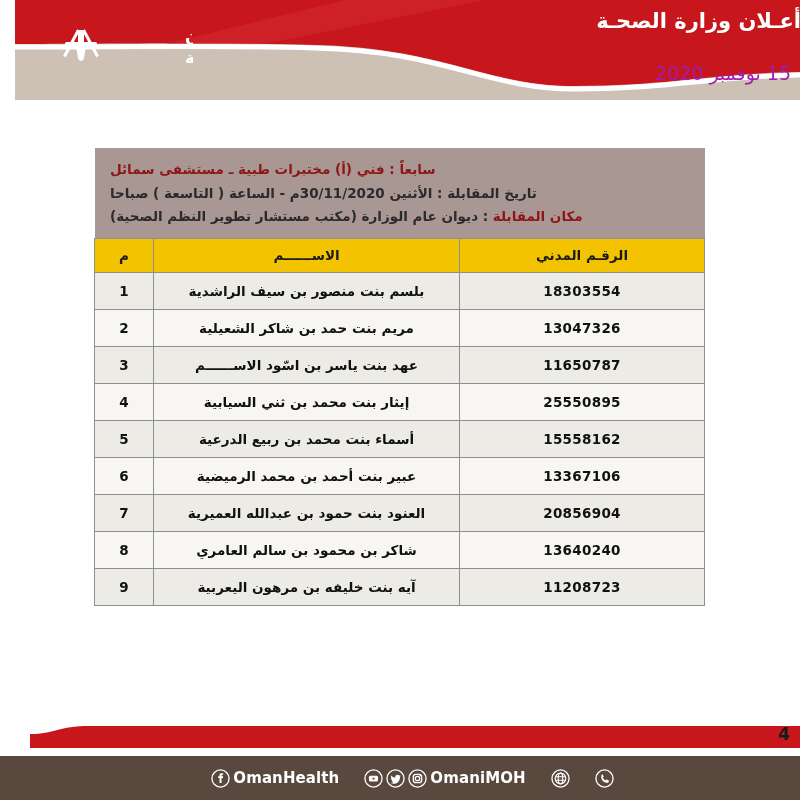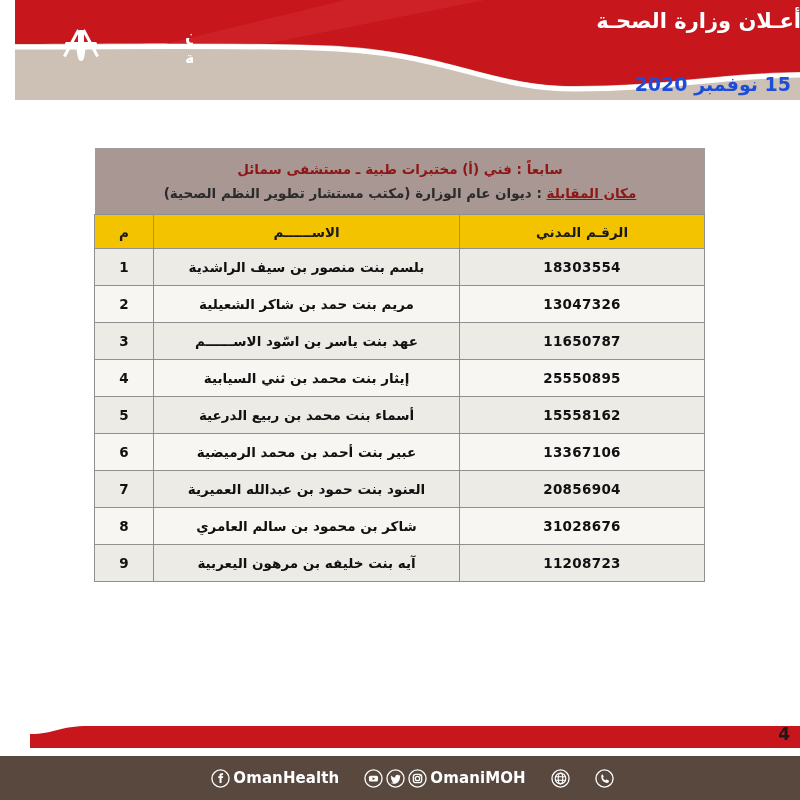--- a/index.html
+++ b/index.html
@@ -41,26 +41,25 @@
     font-weight: bold;
     letter-spacing: 0px;
     direction: rtl;
     z-index: 5;
     text-shadow: 0 0 1px rgba(0,0,0,0.15);
   }
   .header-date {
     position: absolute;
     top: 62px;
     right: 24px;
-    color: #1d4ed8;
+    color: #a21caf;
     font-size: 19px;
-    font-weight: bold;
+    font-weight: normal;
     direction: rtl;
     z-index: 5;
-    margin-top: 11px;
   }
   .logo-wrap {
     position: absolute;
     top: 6px;
     left: 18px;
     width: 160px;
     height: 76px;
     z-index: 6;
   }
 
@@ -70,31 +69,31 @@
     top: 148px;
     left: 95px;
     width: 610px;
   }
   .announce-box {
     border: 1px solid #9c9c9c;
     border-bottom: none;
     background: #a99793;
     padding: 9px 14px 9px 14px;
     direction: rtl;
-    text-align: center;
+    text-align: left;
   }
   .announce-line {
     color: #2b2b2b;
     font-size: 13.5px;
     font-weight: bold;
     line-height: 1.75;
     white-space: nowrap;
   }
   .announce-line.l1 { color: #8e1616; }
-  .announce-line .red { color: #8e1616; text-decoration: underline; }
+  .announce-line .red { color: #8e1616; }
 
   table.roster {
     width: 610px;
     border-collapse: collapse;
     table-layout: fixed;
     direction: rtl;
   }
   table.roster th,
   table.roster td {
     border: 1px solid #8f8f8f;
@@ -232,20 +231,21 @@
         <text x="152" y="57" text-anchor="end" font-size="16">وزارة الصحة</text>
       </g>
     </svg>
   </div>
 </div>
 
 <div class="table-area">
 
   <div class="announce-box">
     <div class="announce-line l1">سابعاً : فني (أ) مختبرات طبية ـ مستشفى سمائل</div>
+    <div class="announce-line">تاريخ المقابلة : الأثنين 30/11/2020م - الساعة ( التاسعة ) صباحا</div>
     <div class="announce-line"><span class="red">مكان المقابلة</span><span> : ديوان عام الوزارة (مكتب مستشار تطوير النظم الصحية)</span></div>
   </div>
 
   <table class="roster">
     <colgroup>
       <col class="col-id">
       <col class="col-name">
       <col class="col-num">
     </colgroup>
     <thead>
@@ -285,21 +285,21 @@
           <td class="cell-id">13367106</td>
           <td class="cell-name">عبير بنت أحمد بن محمد الرميضية</td>
           <td class="cell-num">6</td>
         </tr>
         <tr class="row-odd">
           <td class="cell-id">20856904</td>
           <td class="cell-name">العنود بنت حمود بن عبدالله العميرية</td>
           <td class="cell-num">7</td>
         </tr>
         <tr class="row-even">
-          <td class="cell-id">31028676</td>
+          <td class="cell-id">13640240</td>
           <td class="cell-name">شاكر بن محمود بن سالم العامري</td>
           <td class="cell-num">8</td>
         </tr>
         <tr class="row-odd">
           <td class="cell-id">11208723</td>
           <td class="cell-name">آيه بنت خليفه بن مرهون اليعربية</td>
           <td class="cell-num">9</td>
         </tr>
       </tbody>
   </table>

